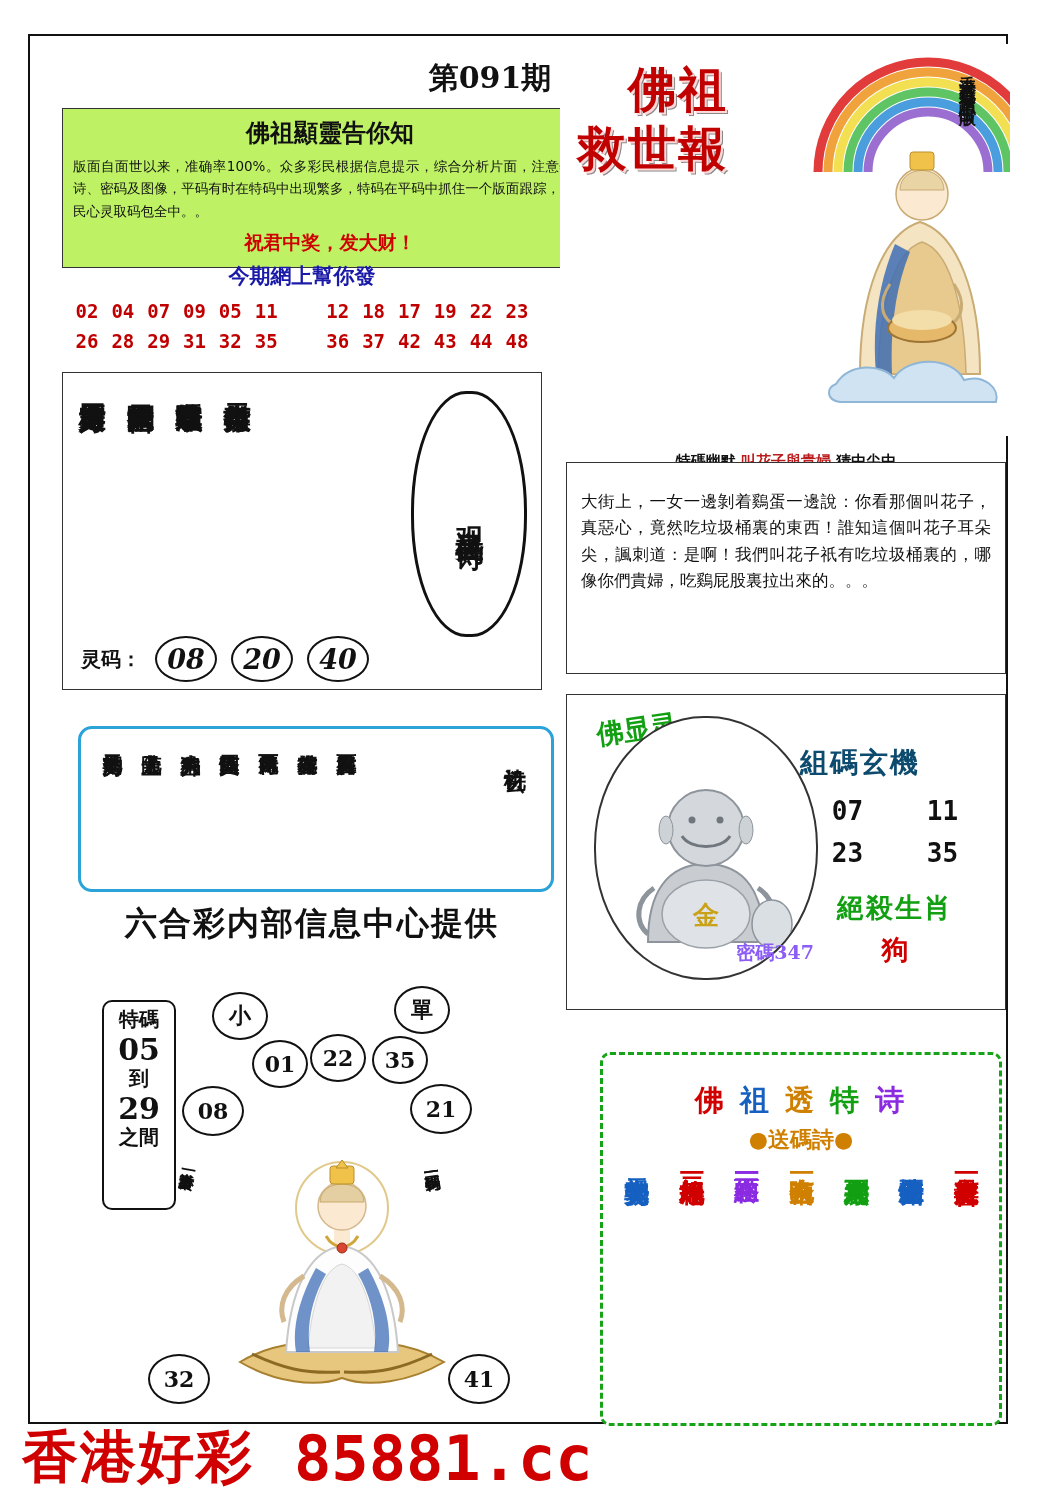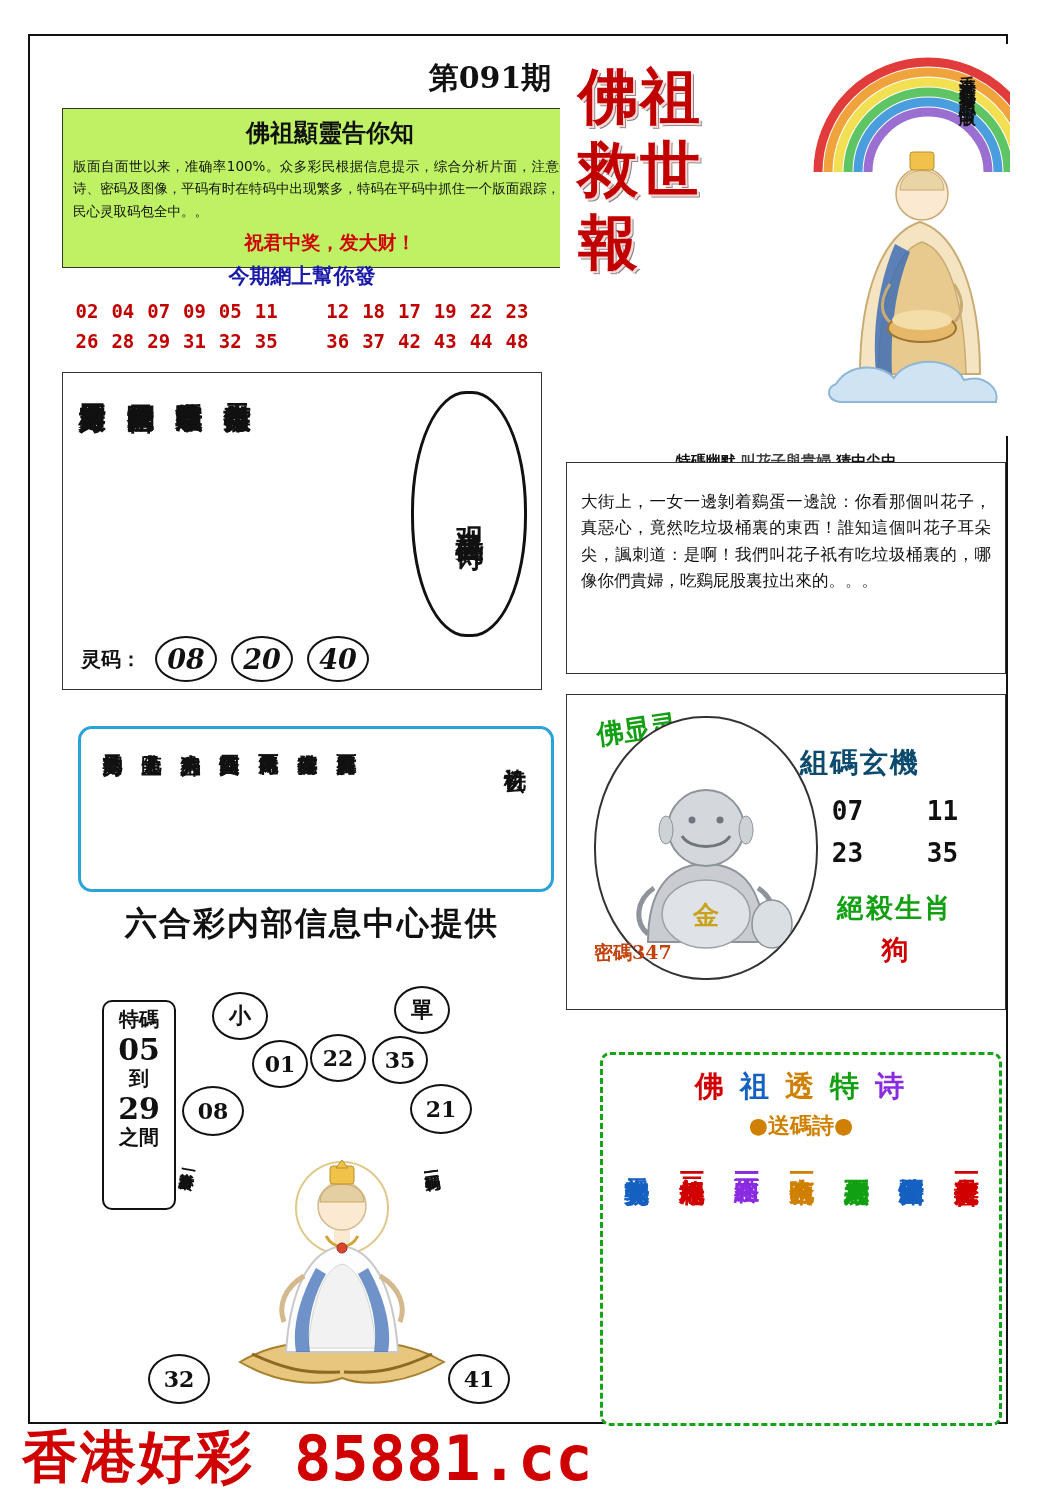--- a/index.html
+++ b/index.html
@@ -50,22 +50,22 @@
   .numrow span{width:34px;text-align:center;}
   .numgap{width:18px;}
 
   
   .art-top{
     position:absolute;left:560px;top:44px;width:450px;height:392px;
     background:#fff;overflow:hidden;
   }
   .brand{
     position:absolute;left:578px;top:60px;width:150px;height:360px;
-    color:#c10000;font-size:60px;font-weight:bold;line-height:1.22;
-    text-align:left;
+    color:#c10000;font-size:48px;font-weight:bold;line-height:1.22;
+    text-align:right;
     font-family:"DejaVu Serif","Liberation Serif",serif;
     text-shadow:2px 2px 0 #ffd9d9,3px 3px 0 #888;
     letter-spacing:2px;
   }
   .brand .l{display:block;}
   .pub{
     position:absolute;left:944px;top:62px;width:36px;height:350px;
     writing-mode:vertical-rl;text-orientation:upright;
     font-size:17px;font-weight:bold;color:#111;letter-spacing:3px;
     font-family:"DejaVu Serif","Liberation Serif",serif;
@@ -115,21 +115,21 @@
   .jokebox{
     position:absolute;left:566px;top:462px;width:440px;height:212px;
     border:1px solid #333;box-sizing:border-box;background:#fff;
   }
   .joke-head{
     position:absolute;left:566px;top:452px;width:440px;text-align:center;
     font-size:15px;color:#111;font-weight:bold;
     font-family:"DejaVu Serif","Liberation Serif",serif;
     background:#fff;
   }
-  .joke-head .red{color:#404040;}
+  .joke-head .red{color:#b91c1c;}
   .joke-body{
     font-size:16.5px;color:#111;line-height:1.6;padding:26px 14px 0 14px;text-align:justify;
     font-family:"DejaVu Serif","Liberation Serif",serif;
   }
 
   
   .xuanji{
     position:absolute;left:78px;top:726px;width:470px;height:160px;
     border:3px solid #2aa3d8;border-radius:14px;background:#fff;
   }
@@ -160,22 +160,22 @@
     position:absolute;left:596px;top:706px;width:160px;
     font-size:27px;font-weight:bold;color:#12a012;
     font-family:"DejaVu Serif","Liberation Serif",serif;
     transform:rotate(-8deg);
   }
   .buddha-oval{
     position:absolute;left:594px;top:716px;width:220px;height:260px;
     border:2px solid #333;border-radius:110px/130px;background:#fff;overflow:hidden;
   }
   .mima{
-    position:absolute;left:594px;top:940px;width:220px;text-align:left;
-    font-size:19px;color:#c2410c;font-weight:bold;
+    position:absolute;left:594px;top:940px;width:220px;text-align:right;
+    font-size:19px;color:#8b5cf6;font-weight:bold;
     font-family:"DejaVu Serif","Liberation Serif",serif;
   }
   .zuma-title{
     position:absolute;left:800px;top:744px;width:190px;text-align:left;
     font-size:28px;font-weight:bold;color:#0c4a6e;letter-spacing:2px;
     font-family:"DejaVu Serif","Liberation Serif",serif;
   }
   .zuma-nums{
     position:absolute;left:800px;top:790px;width:190px;
     font-size:26px;color:#111;font-weight:bold;
@@ -216,21 +216,21 @@
     font-size:15px;color:#111;font-weight:bold;
     font-family:"DejaVu Serif","Liberation Serif",serif;
   }
 
   
   .toute{
     position:absolute;left:600px;top:1052px;width:396px;height:368px;
     border:3px dashed #17a317;border-radius:10px;background:#fff;
   }
   .toute-title{
-    text-align:center;margin-top:12px;font-size:29px;font-weight:bold;
+    text-align:center;margin-top:26px;font-size:29px;font-weight:bold;
     font-family:"DejaVu Serif","Liberation Serif",serif;letter-spacing:3px;
   }
   .toute-title span:nth-child(1){color:#d00000;}
   .toute-title span:nth-child(2){color:#1560c0;}
   .toute-title span:nth-child(3){color:#d08000;}
   .toute-title span:nth-child(4){color:#12a012;}
   .toute-title span:nth-child(5){color:#8a2be2;}
   .toute-title span:nth-child(6){color:#d00000;}
   .toute-sub{
     text-align:center;margin-top:4px;font-size:22px;font-weight:bold;color:#d08000;

